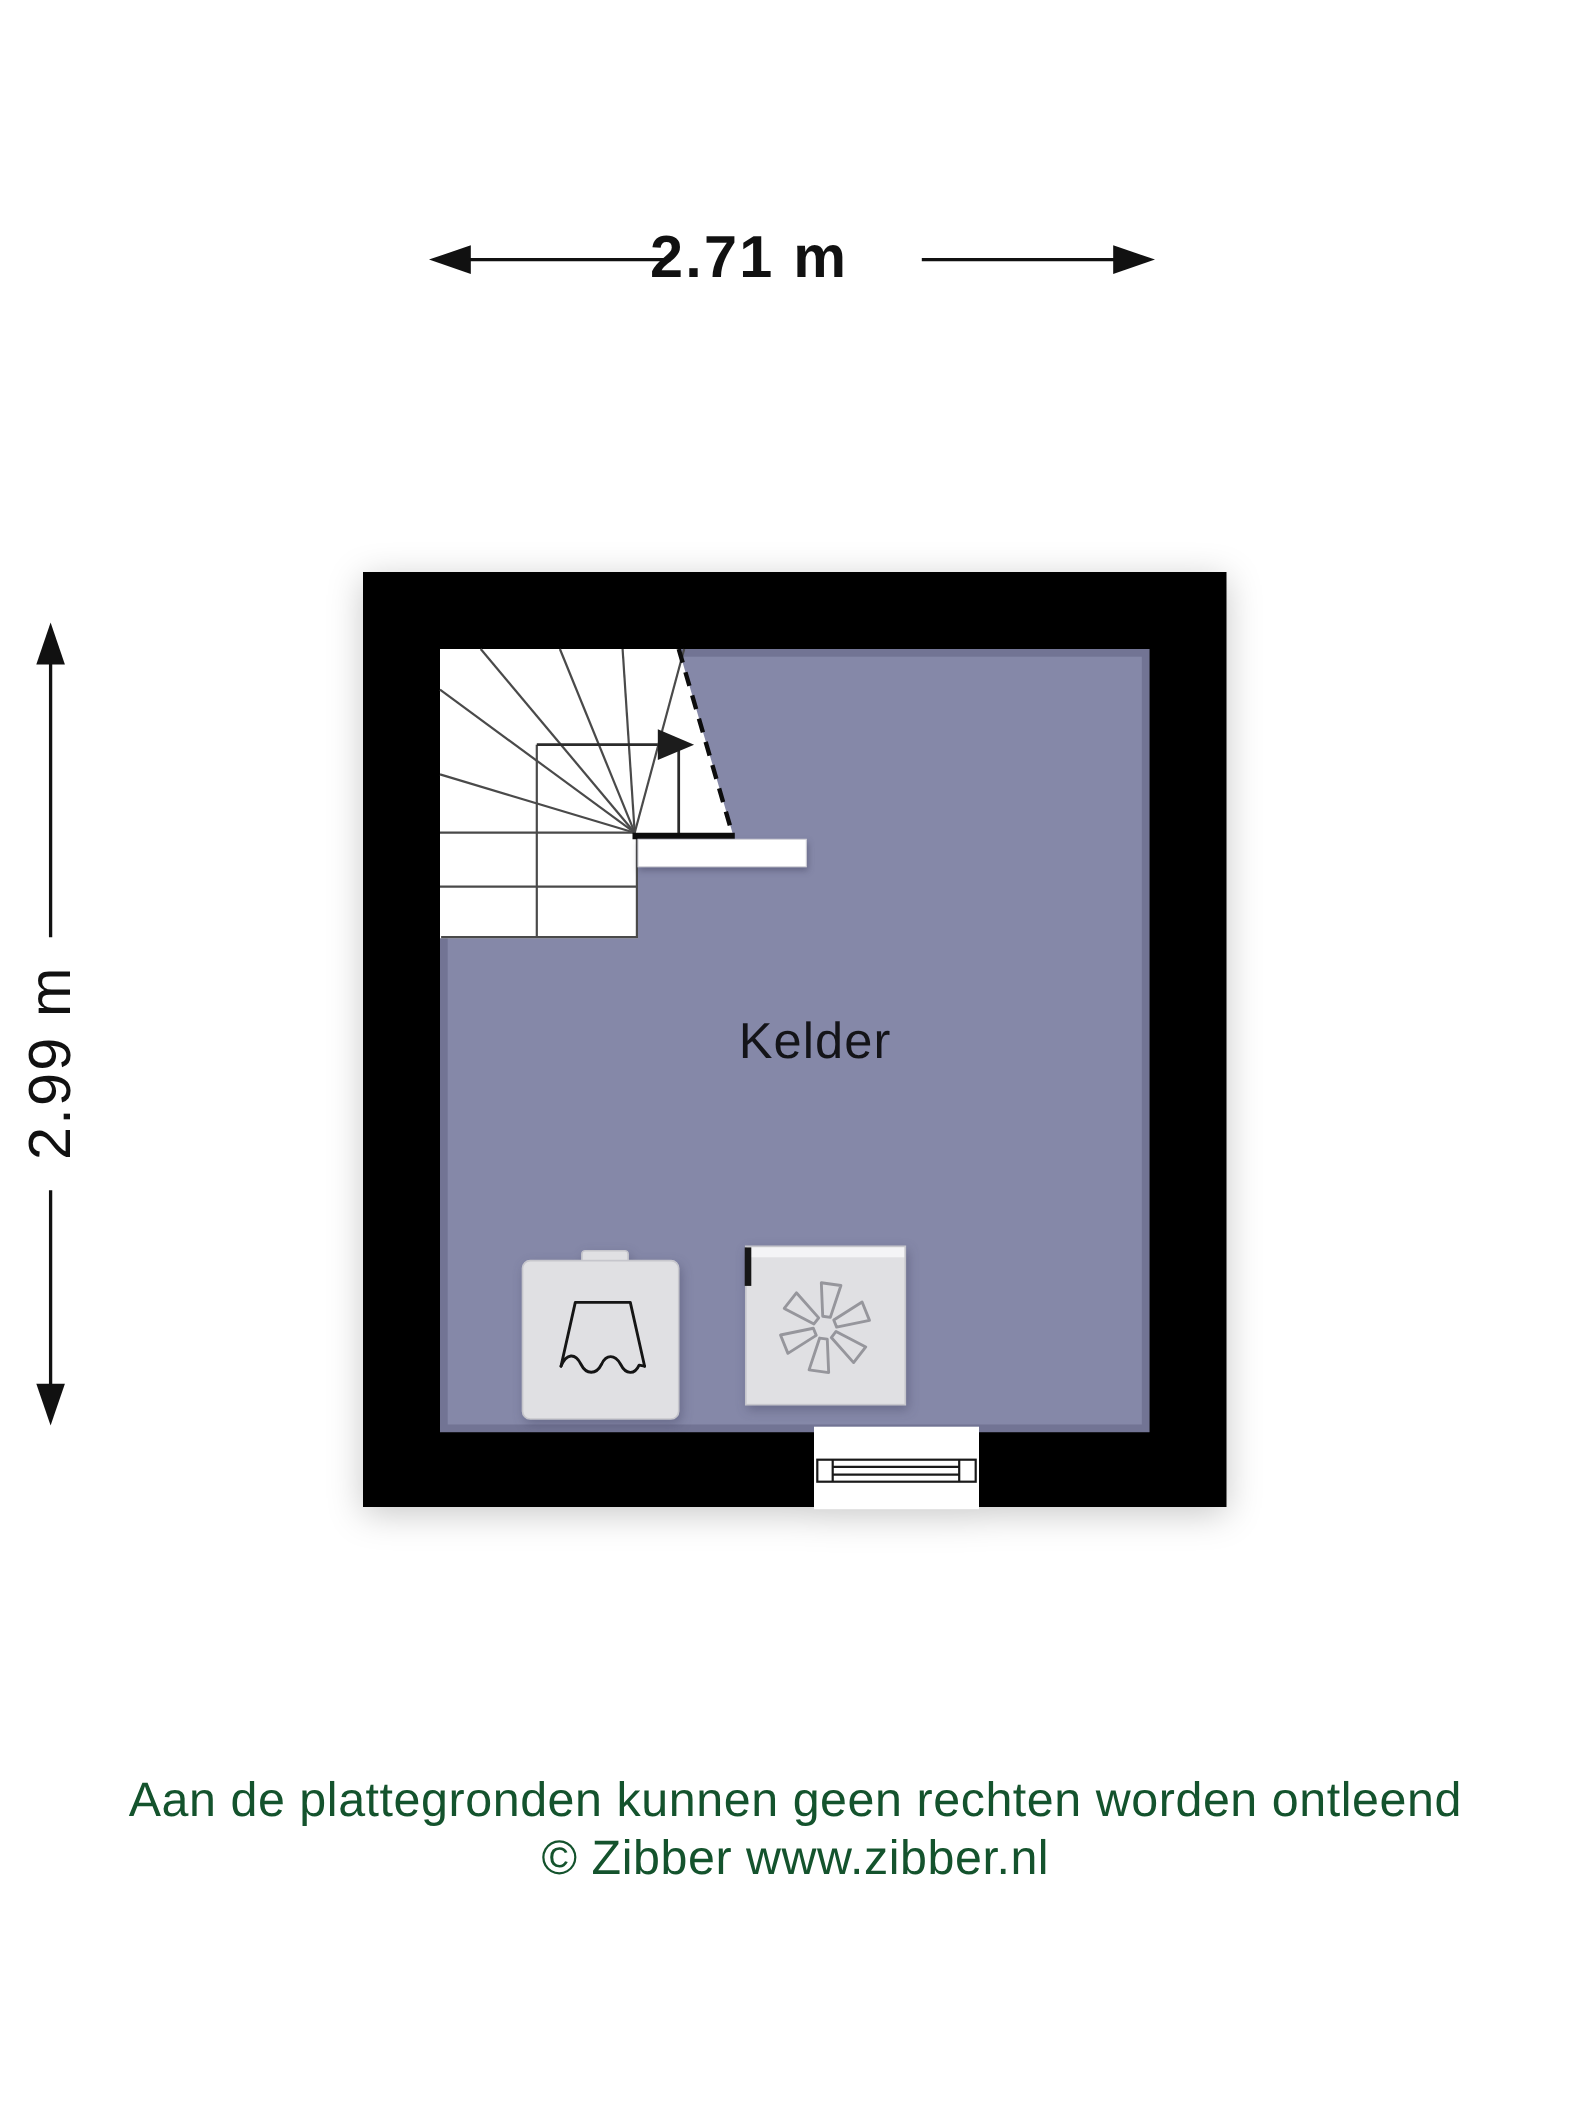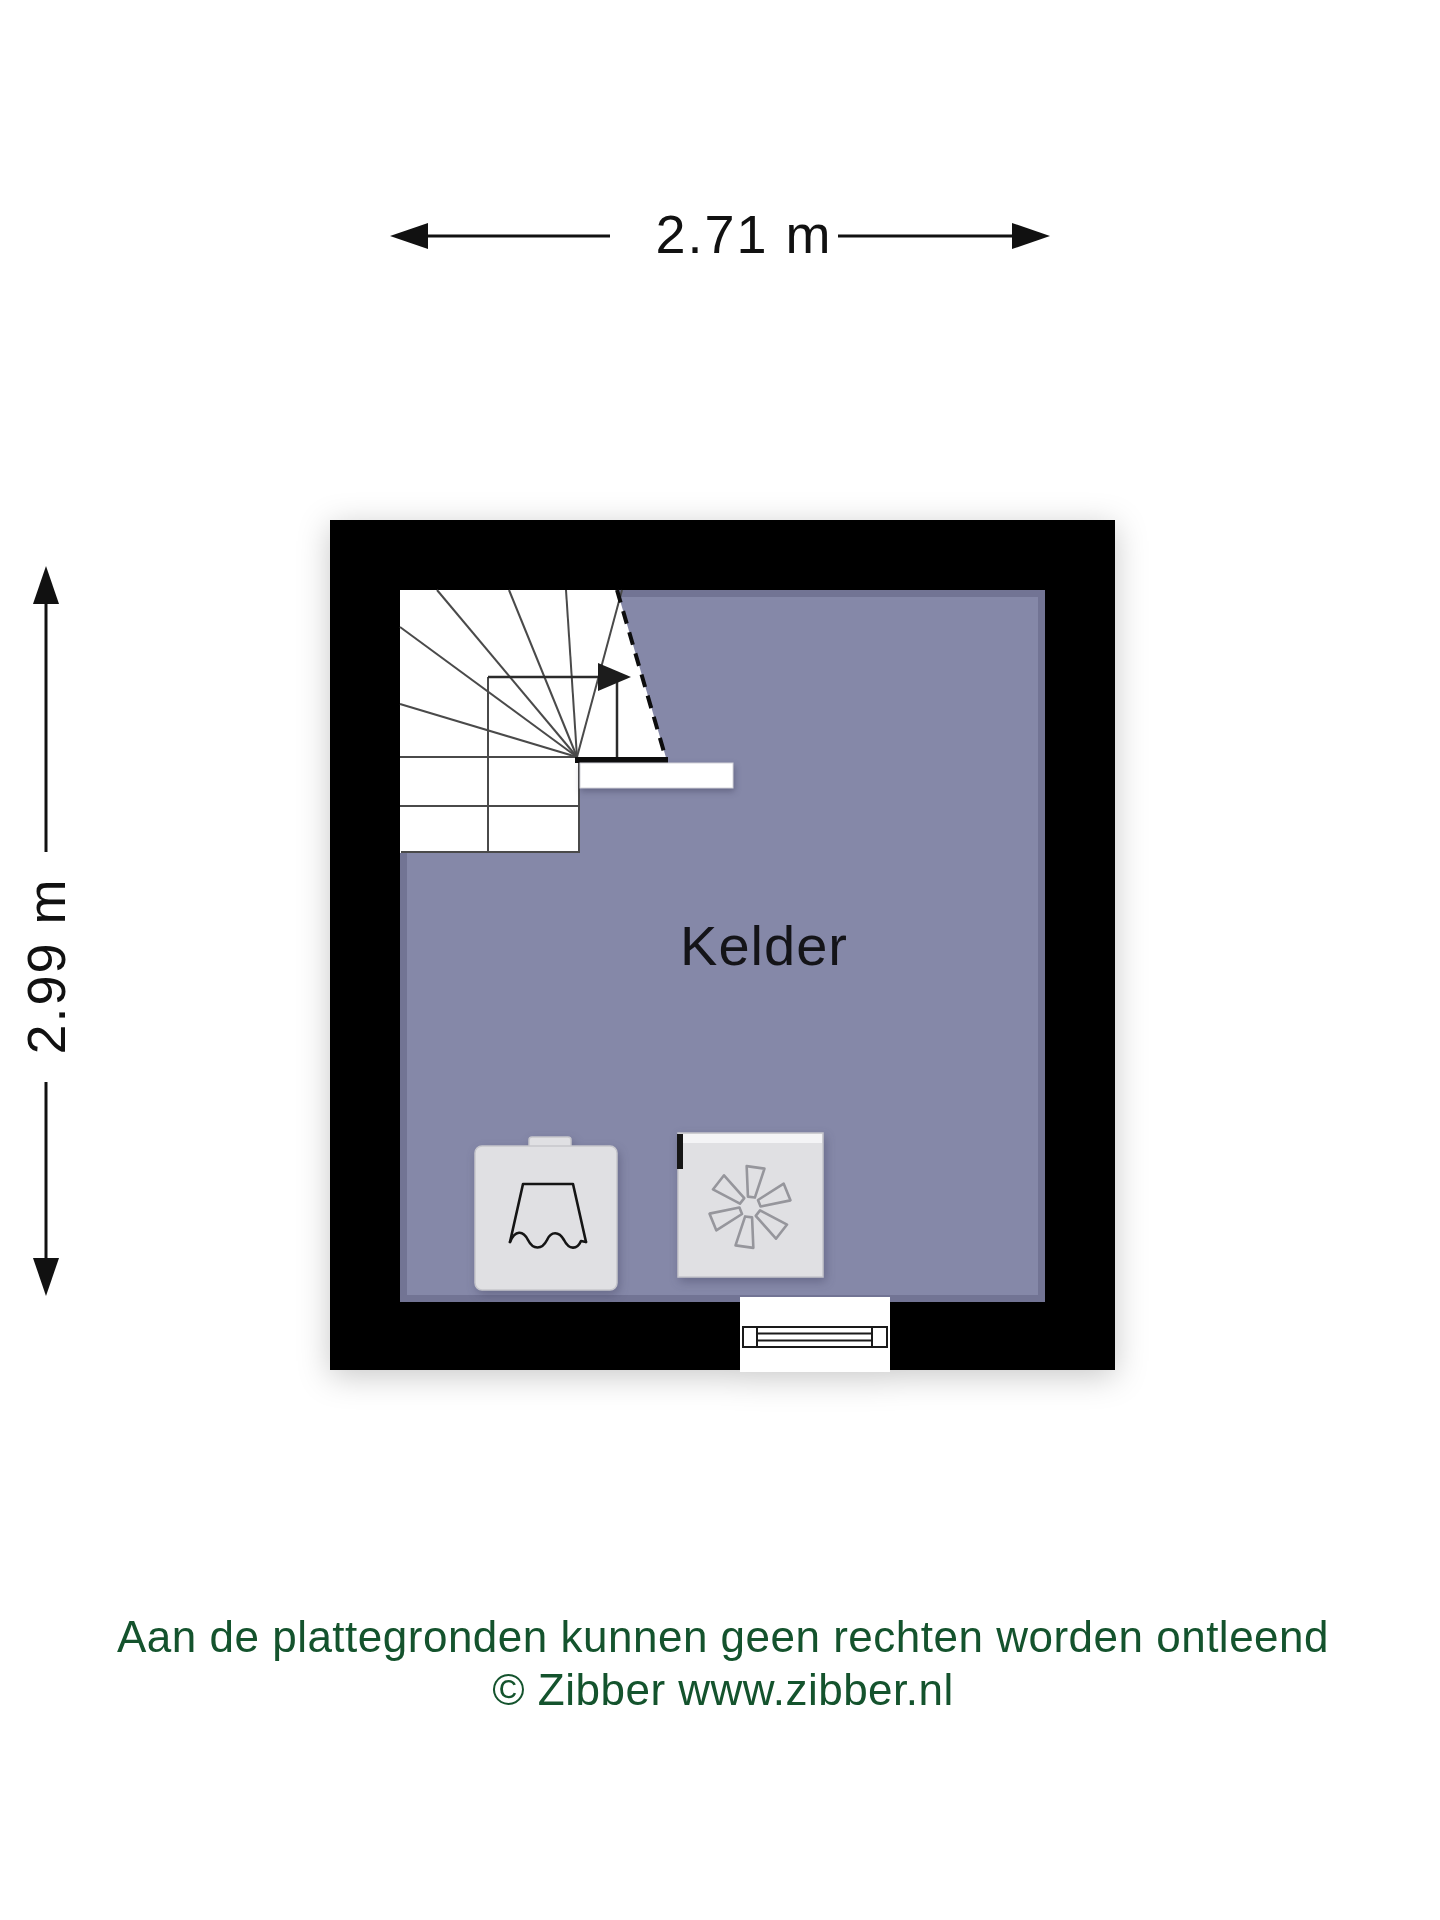--- a/index.html
+++ b/index.html
@@ -45,25 +45,25 @@
   .appl-top{fill:#f4f4f6;}
   .appl-tick{fill:#161616;}
   .sink-path{fill:none;stroke:var(--icon-stroke);stroke-width:2.6;stroke-linejoin:round;stroke-linecap:round;}
   .blade{fill:var(--appliance-fill);stroke:var(--fan-stroke);stroke-width:2.6;stroke-linejoin:round;}
   .landing-rect{fill:#ffffff;stroke:#d4d4da;stroke-width:1;}
 
   .label{position:absolute;white-space:nowrap;}
   .dim-label{
     font-size:54px;color:var(--text);letter-spacing:2px;
   }
-  .dim-label-h{left:744px;top:236px;transform:translate(-50%,-54%);}
+  .dim-label-h{left:681px;top:236px;transform:translate(-50%,-54%);font-weight:bold;}
   .dim-label-v{left:46px;top:966px;transform:translate(-50%,-50%) rotate(-90deg);}
   .room-label{
-    left:764px;top:947px;transform:translate(-50%,-52%);
-    font-size:56px;letter-spacing:1px;color:#141418;
+    left:741px;top:947px;transform:translate(-50%,-52%);
+    font-size:46px;letter-spacing:1px;color:#141418;
   }
   .footer{
     position:absolute;left:723px;top:1610px;transform:translateX(-50%);
     text-align:center;font-size:44px;line-height:53px;color:#14532d;
     white-space:nowrap;letter-spacing:0.5px;
   }
 </style>
 </head>
 <body>
 

